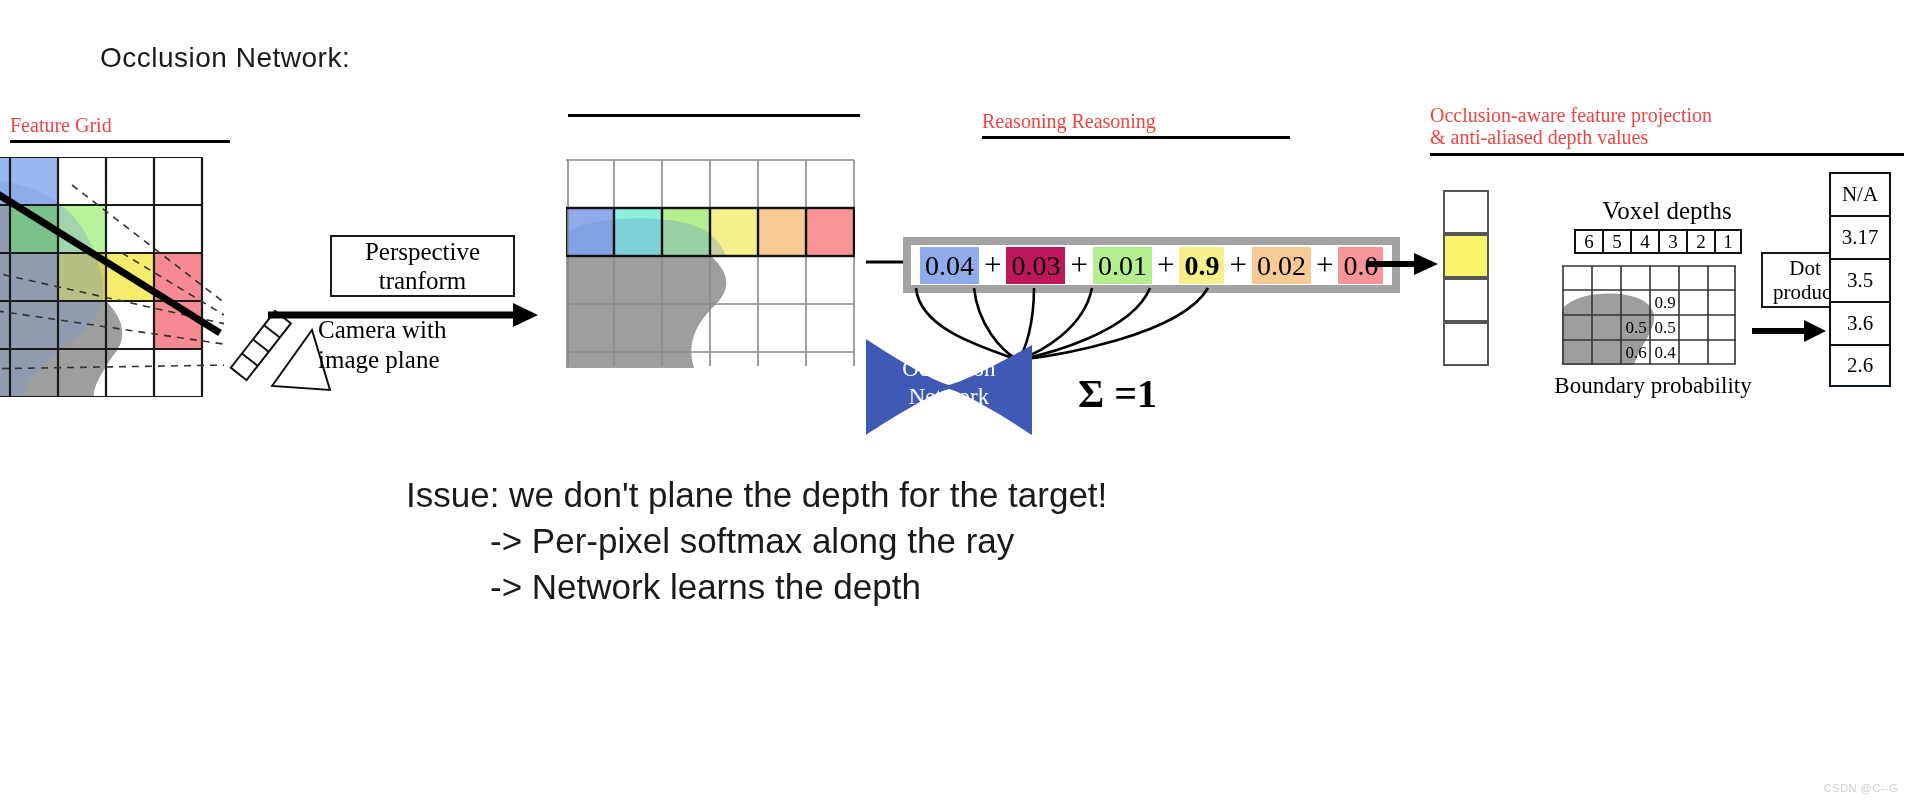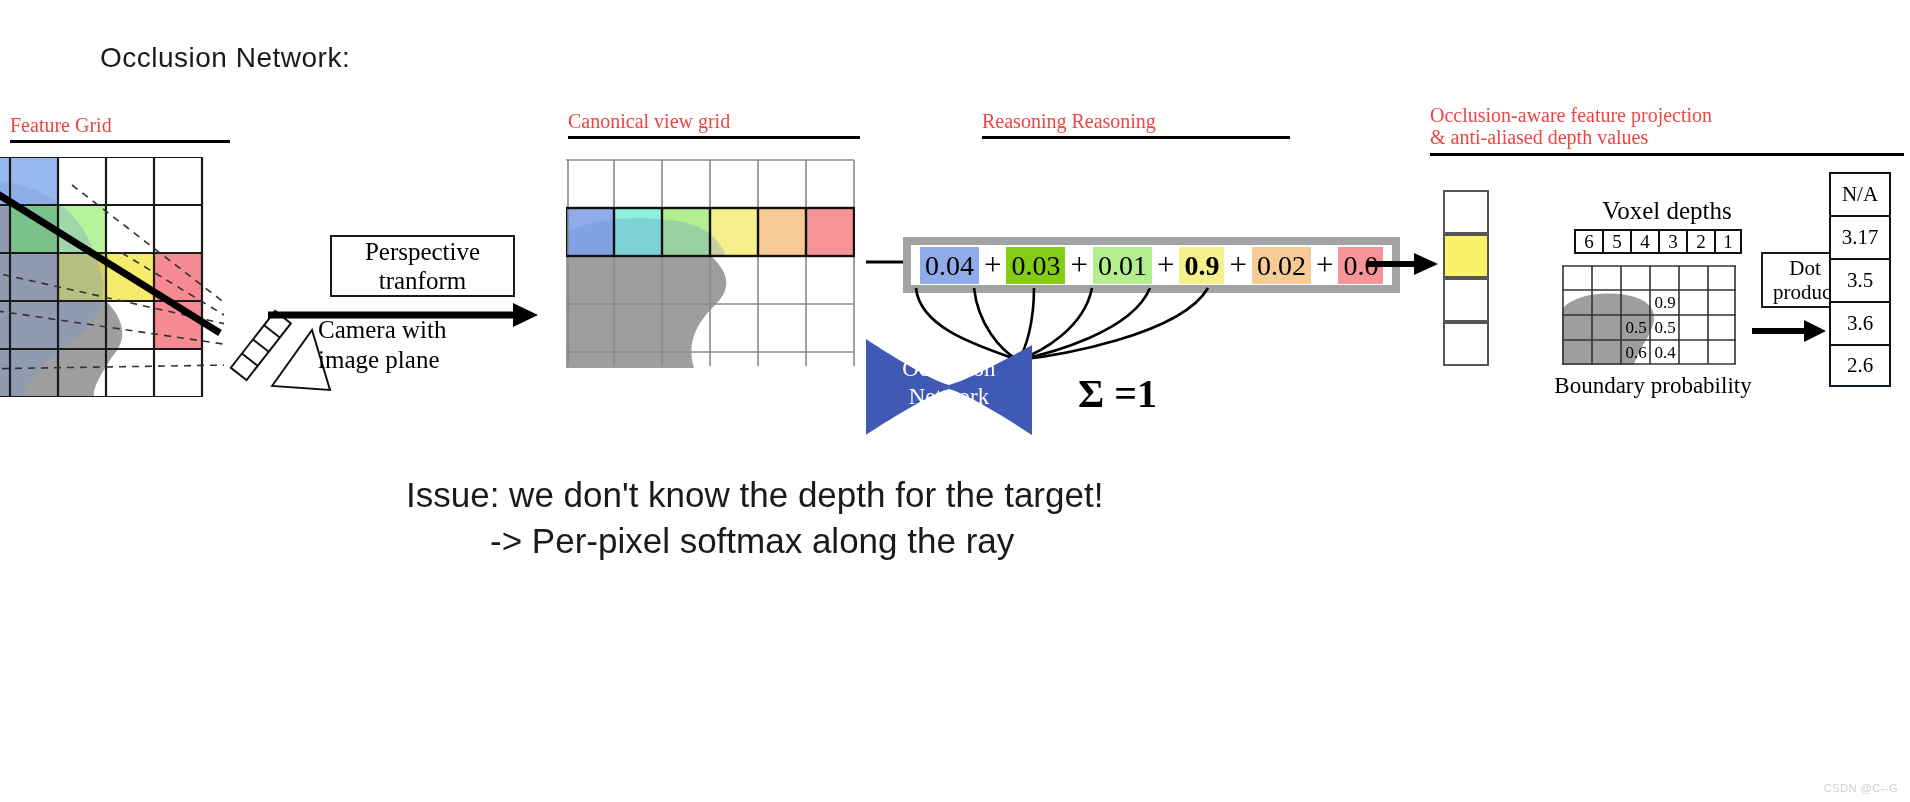--- a/index.html
+++ b/index.html
@@ -128,21 +128,20 @@
 <body>
 
 <div class="slide-title">Occlusion Network:</div>
 
 <div class="sec-head" style="left:10px; top:114px; width:220px;">
   <span>Feature Grid</span>
   <span class="rule"></span>
 </div>
 
 <div class="sec-head" style="left:568px; top:110px; width:292px;">
-  <span>Canonical view grid</span>
   <span class="rule"></span>
 </div>
 
 <div class="sec-head" style="left:982px; top:110px; width:308px;">
   <span>Reasoning Reasoning</span>
   <span class="rule"></span>
 </div>
 
 <div class="sec-head" style="left:1430px; top:104px; width:474px;">
   <span>Occlusion-aware feature projection</span><br>
@@ -277,21 +276,21 @@
   </svg>
 </div>
 
 <svg style="position:absolute; left:866px; top:256px;" width="42" height="12" viewBox="0 0 42 12">
   <line x1="0" y1="6" x2="42" y2="6" stroke="#000" stroke-width="3"></line>
 </svg>
 
 <div id="prob-strip">
   <span class="pchip" style="background:#8fabea;">0.04</span>
   <span class="pplus">+</span>
-  <span class="pchip" style="background:#84cc16;">0.03</span>
+  <span class="pchip" style="background:#be185d;">0.03</span>
   <span class="pplus">+</span>
   <span class="pchip" style="background:#b3ef8f;">0.01</span>
   <span class="pplus">+</span>
   <span class="pchip" style="background:#f6f08c; font-weight:bold;">0.9</span>
   <span class="pplus">+</span>
   <span class="pchip" style="background:#f8ca95;">0.02</span>
   <span class="pplus">+</span>
   <span class="pchip" style="background:#f79497;">0.0</span>
 </div>
 
@@ -388,17 +387,18 @@
 
 <div id="depth-col">
   <div class="dcell">N/A</div>
   <div class="dcell">3.17</div>
   <div class="dcell">3.5</div>
   <div class="dcell">3.6</div>
   <div class="dcell">2.6</div>
 </div>
 
 <div id="bottom-text">
-  <div>Issue: we don't know the depth for the target!</div>
+  <div>Issue: we don't plane the depth for the target!</div>
   <div class="indent">-&gt; Per-pixel softmax along the ray</div>
+  <div class="indent">-&gt; Network learns the depth</div>
 </div>
 
 <div id="watermark">CSDN @C--G</div>
 
 </body></html>

